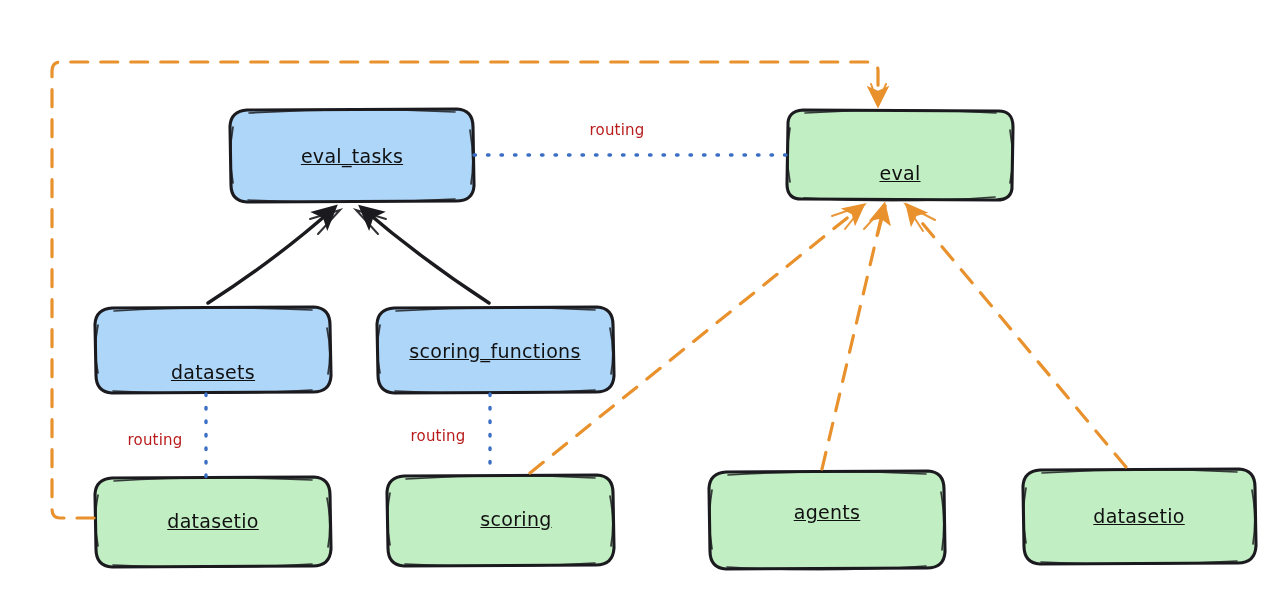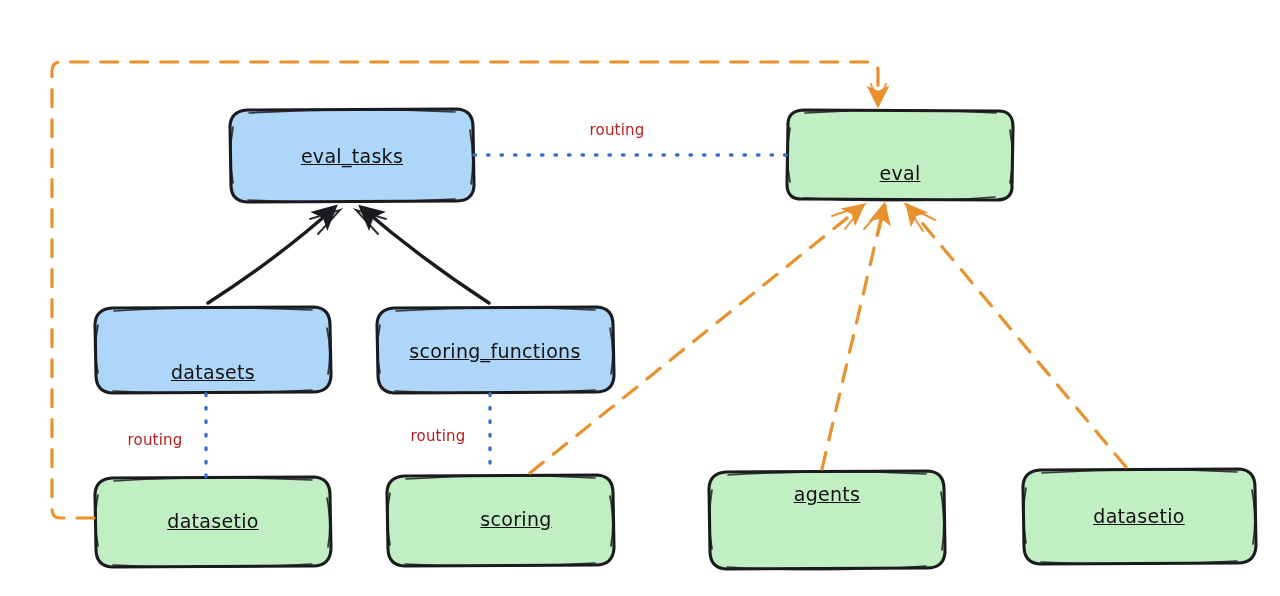--- a/index.html
+++ b/index.html
@@ -138,18 +138,18 @@
     <path d="M 935 220 L 906 205 L 923 231" fill="none" stroke="#e8912d" stroke-width="2" stroke-linecap="round" opacity="0.95"></path>
   </g>
 </svg>
 
 <div class="node-label" style="left:352px; top:156px;">eval_tasks</div>
 <div class="node-label" style="left:900px; top:173px;">eval</div>
 <div class="node-label" style="left:213px; top:351px;margin-top:21px;">datasets</div>
 <div class="node-label" style="left:495px; top:351px;">scoring_functions</div>
 <div class="node-label" style="left:213px; top:521px;">datasetio</div>
 <div class="node-label" style="left:500px; top:519px;margin-left:16px;">scoring</div>
-<div class="node-label" style="left:827px; top:494px;">agents</div>
+<div class="node-label" style="left:827px; top:512px;">agents</div>
 <div class="node-label" style="left:1139px; top:516px;">datasetio</div>
 
 <div class="edge-label" style="left:617px; top:130px;">routing</div>
 <div class="edge-label" style="left:155px; top:440px;">routing</div>
 <div class="edge-label" style="left:438px; top:436px;">routing</div>
 
 </body></html>

